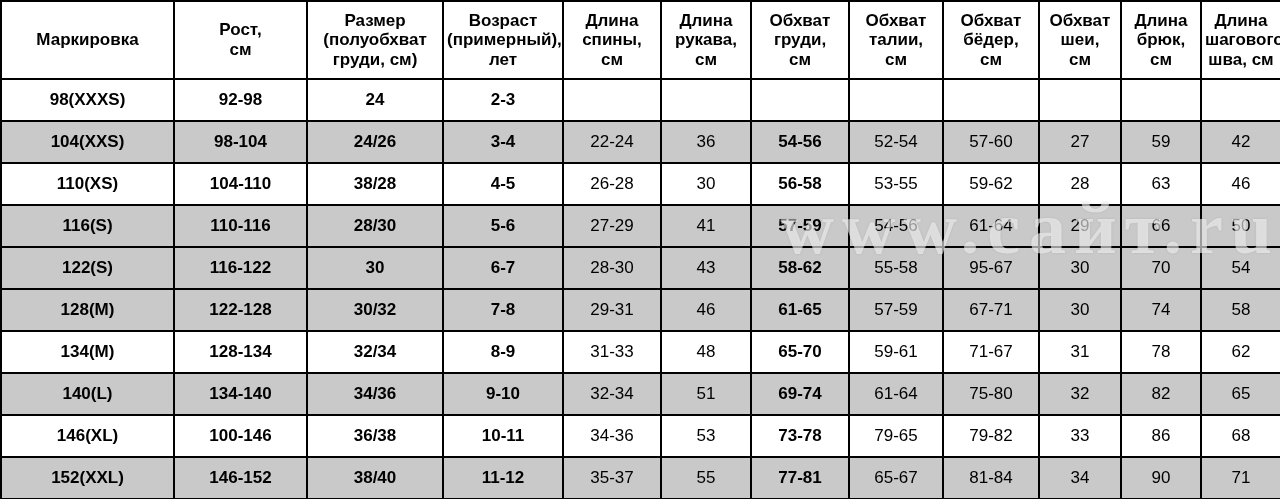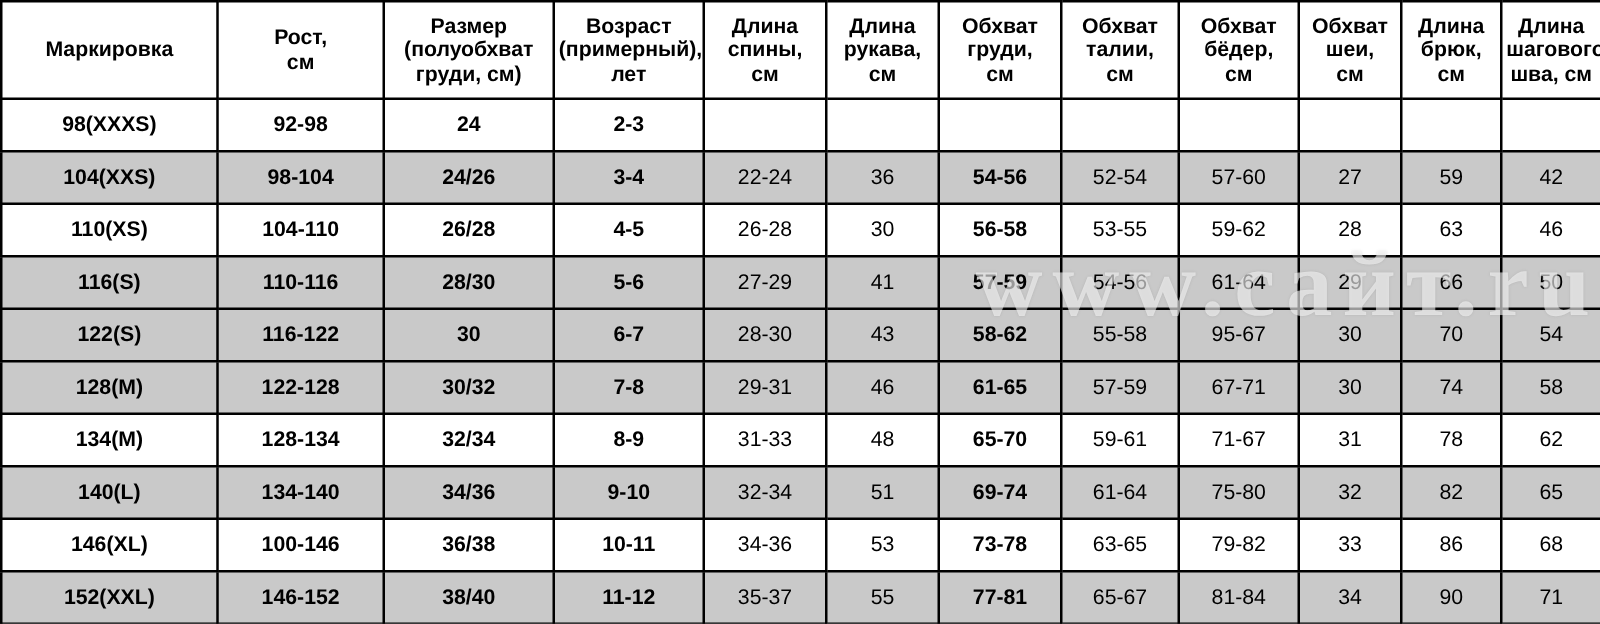--- a/index.html
+++ b/index.html
@@ -154,21 +154,21 @@
           <td class="b">54-56</td>
           <td class="n">52-54</td>
           <td class="n">57-60</td>
           <td class="n">27</td>
           <td class="n">59</td>
           <td class="n">42</td>
         </tr>
         <tr class="plain">
           <td class="b">110(XS)</td>
           <td class="b">104-110</td>
-          <td class="b">26/28</td>
+          <td class="b">38/28</td>
           <td class="b">4-5</td>
           <td class="n">26-28</td>
           <td class="n">30</td>
           <td class="b">56-58</td>
           <td class="n">53-55</td>
           <td class="n">59-62</td>
           <td class="n">28</td>
           <td class="n">63</td>
           <td class="n">46</td>
         </tr>
@@ -243,21 +243,21 @@
           <td class="n">65</td>
         </tr>
         <tr class="plain">
           <td class="b">146(XL)</td>
           <td class="b">100-146</td>
           <td class="b">36/38</td>
           <td class="b">10-11</td>
           <td class="n">34-36</td>
           <td class="n">53</td>
           <td class="b">73-78</td>
-          <td class="n">63-65</td>
+          <td class="n">79-65</td>
           <td class="n">79-82</td>
           <td class="n">33</td>
           <td class="n">86</td>
           <td class="n">68</td>
         </tr>
         <tr class="shaded">
           <td class="b">152(XXL)</td>
           <td class="b">146-152</td>
           <td class="b">38/40</td>
           <td class="b">11-12</td>

